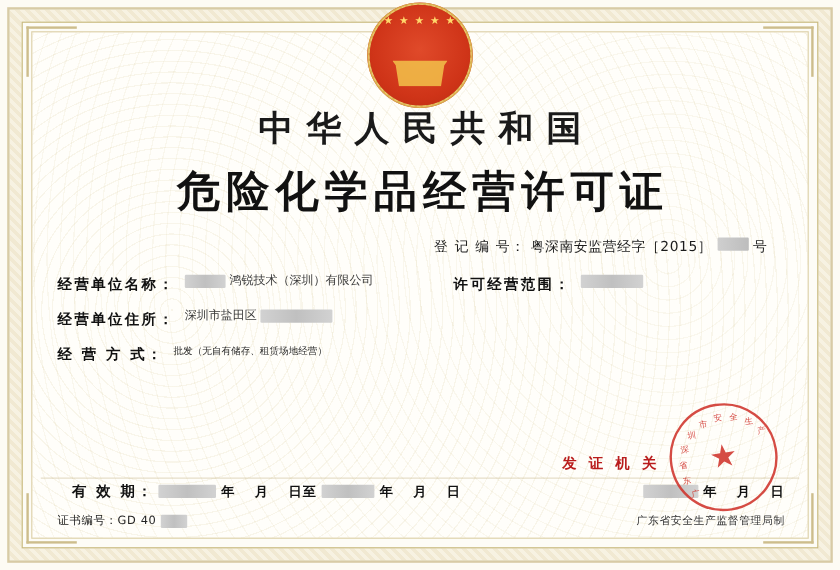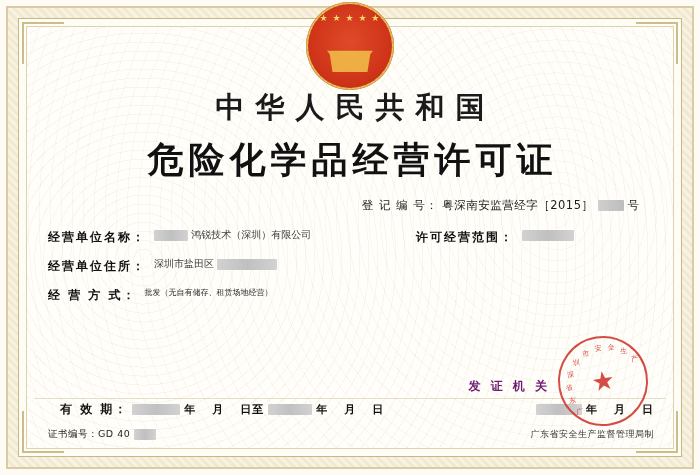--- a/index.html
+++ b/index.html
@@ -127,21 +127,21 @@
   }
 
   .reg-line {
     position: absolute;
     right: 60px;
     top: 198px;
     font-size: 11.5px;
     color: #1c1c1c;
     letter-spacing: 1px;
     display: flex;
-    align-items: center;
+    align-items: flex-start;
     gap: 4px;
   }
   .reg-value { letter-spacing: 0.5px; }
   .blur-sm {
     display: inline-block;
     background: linear-gradient(90deg,#cfcfcf,#bdbdbd);
     color: transparent;
     border-radius: 1px;
     filter: blur(0.4px);
   }
@@ -154,21 +154,21 @@
     top: 228px;
   }
   .row {
     display: flex;
     margin-bottom: 11px;
   }
   .cell {
     display: flex;
     align-items: flex-start;
   }
-  .cell.left { width: 368px; }
+  .cell.left { width: 330px; }
   .cell.right { flex: 1; }
   .lab {
     font-size: 12px;
     color: #111;
     letter-spacing: 2px;
     white-space: nowrap;
     font-family: "DejaVu Serif", "Liberation Serif", serif;
     font-weight: bold;
     padding-top: 1px;
   }
@@ -235,21 +235,21 @@
   }
 
   .issuer {
     position: absolute;
     right: 150px;
     top: 378px;
     font-size: 12px;
     font-weight: bold;
     letter-spacing: 3px;
     font-family: "DejaVu Serif", "Liberation Serif", serif;
-    color: #701a75;
+    color: #b91c1c;
   }
 
   .validity {
     position: absolute;
     left: 60px;
     right: 46px;
     top: 400px;
     display: flex;
     align-items: center;
     font-size: 12px;

